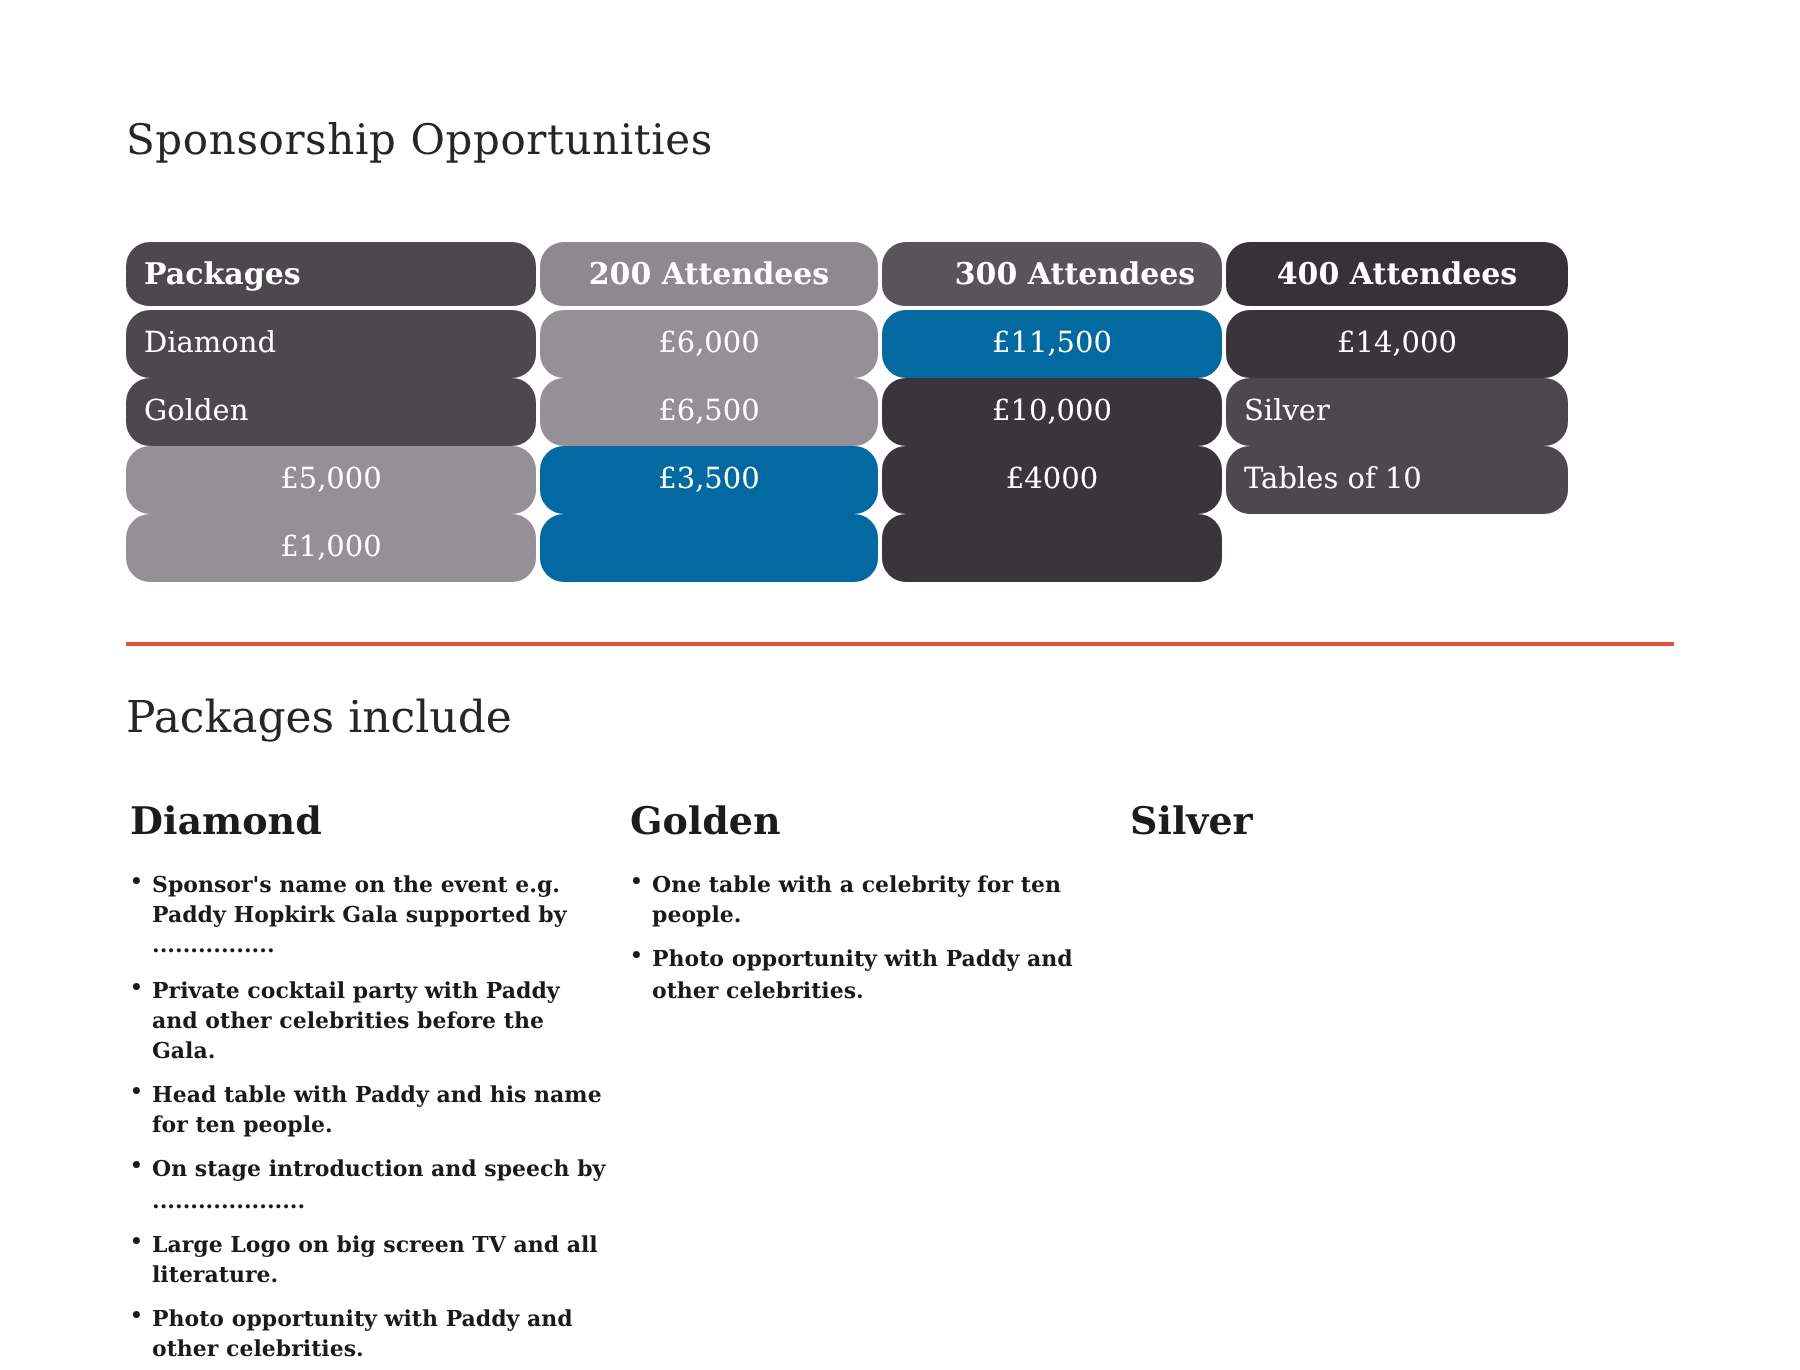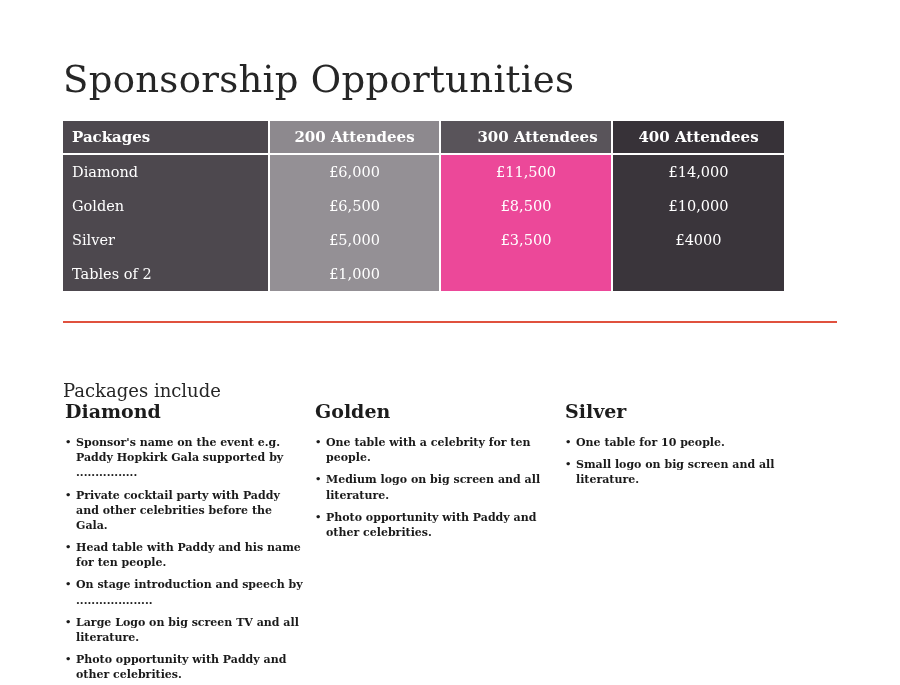--- a/index.html
+++ b/index.html
@@ -8,21 +8,21 @@
     background: #ffffff;
     font-family: "DejaVu Serif", "Liberation Serif", serif;
     position: relative;
     overflow: hidden;
   }
   .slide { position: absolute; inset: 0; }
 
   .page-title {
     position: absolute;
     left: 63px; top: 58px;
-    font-size: 37px;
+    font-size: 21px;
     font-weight: 400;
     color: #262626;
     letter-spacing: 0.3px;
   }
 
   
   .ptable {
     position: absolute;
     left: 63px; top: 121px;
     width: 723px;
@@ -32,53 +32,53 @@
     column-gap: 2px;
   }
   .cell {
     color: #ffffff;
     display: flex;
     align-items: center;
     justify-content: center;
     font-size: 14.5px;
     overflow: hidden;
     white-space: nowrap;
+    border-radius: 12px;
   }
   .cell.head {
     font-weight: bold;
     font-size: 15px;
     border-bottom: 2px solid #ffffff;
   }
   .cell.left {
     justify-content: flex-start;
     padding-left: 9px;
   }
   .c0 { background: #4d484e; }
   .c1.head { background: #8d898e; }
   .c1      { background: #949095; }
   .c2.head { background: #59545a; padding-left: 23px; }
-  .c2      { background: #ec4899; }
+  .c2      { background: #0369a1; }
   .c3.head { background: #373238; }
   .c3      { background: #3a353b; }
 
   .divider {
     position: absolute;
     left: 63px; top: 321px;
     width: 774px; height: 2px;
     background: #e0513e;
     border: none;
   }
 
   .section-title {
     position: absolute;
     left: 63px; top: 347px;
-    font-size: 18px;
+    font-size: 22px;
     font-weight: 400;
     color: #262626;
-    margin-top: 33px;
   }
 
   .pkg-col {
     position: absolute;
     top: 400px;
   }
   .pkg-col.diamond { left: 65px;  width: 238px; }
   .pkg-col.golden  { left: 315px; width: 248px; }
   .pkg-col.silver  { left: 565px; width: 268px; }
 
@@ -119,29 +119,28 @@
     <div class="cell head c2">300 Attendees</div>
     <div class="cell head c3">400 Attendees</div>
 
     <div class="cell left c0">Diamond</div>
     <div class="cell c1">£6,000</div>
     <div class="cell c2">£11,500</div>
     <div class="cell c3">£14,000</div>
 
     <div class="cell left c0">Golden</div>
     <div class="cell c1">£6,500</div>
-    <div class="cell c2">£8,500</div>
     <div class="cell c3">£10,000</div>
 
     <div class="cell left c0">Silver</div>
     <div class="cell c1">£5,000</div>
     <div class="cell c2">£3,500</div>
     <div class="cell c3">£4000</div>
 
-    <div class="cell left c0">Tables of 2</div>
+    <div class="cell left c0">Tables of 10</div>
     <div class="cell c1">£1,000</div>
     <div class="cell c2"></div>
     <div class="cell c3"></div>
   </div>
 
   <hr class="divider">
 
   <h2 class="section-title">Packages include</h2>
 
   <div class="pkg-col diamond">
@@ -154,26 +153,21 @@
       <li>Large Logo on big screen TV and all literature.</li>
       <li>Photo opportunity with Paddy and other celebrities.</li>
 
     </ul>
   </div>
 
   <div class="pkg-col golden">
     <h3 class="pkg-heading">Golden</h3>
     <ul class="pkg-list">
       <li>One table with a celebrity for ten people.</li>
-      <li>Medium logo on big screen and all literature.</li>
       <li>Photo opportunity with Paddy and other celebrities.</li>
     </ul>
   </div>
 
   <div class="pkg-col silver">
     <h3 class="pkg-heading">Silver</h3>
-    <ul class="pkg-list">
-      <li>One table for 10 people.</li>
-      <li>Small logo on big screen and all literature.</li>
-    </ul>
   </div>
 
 </div>
 
 </body></html>

